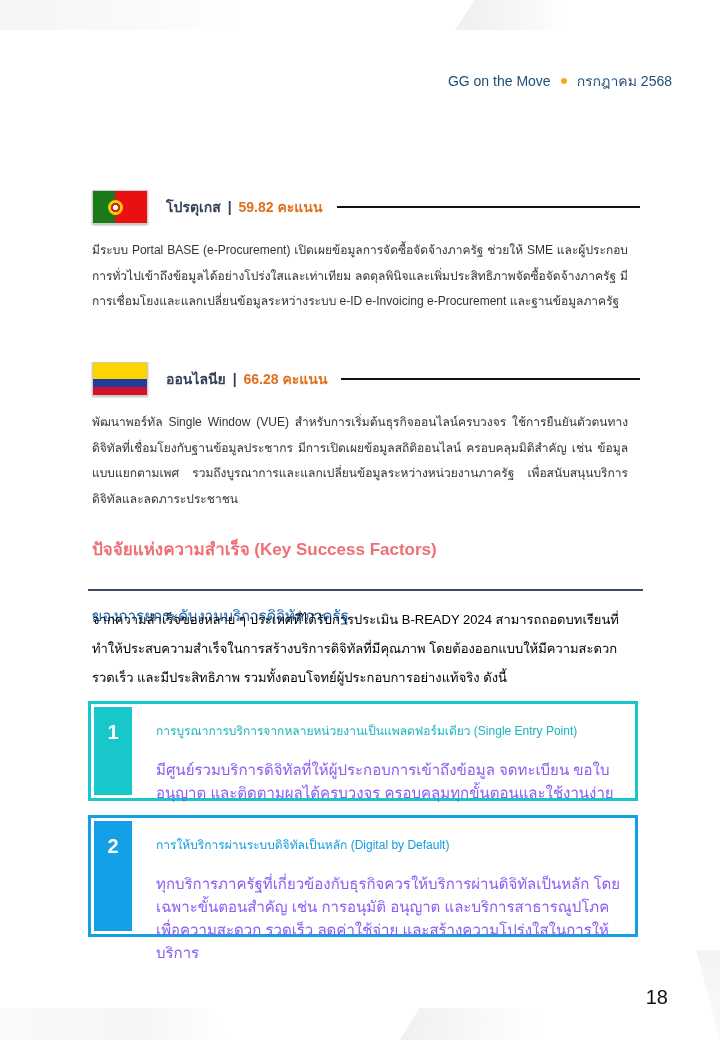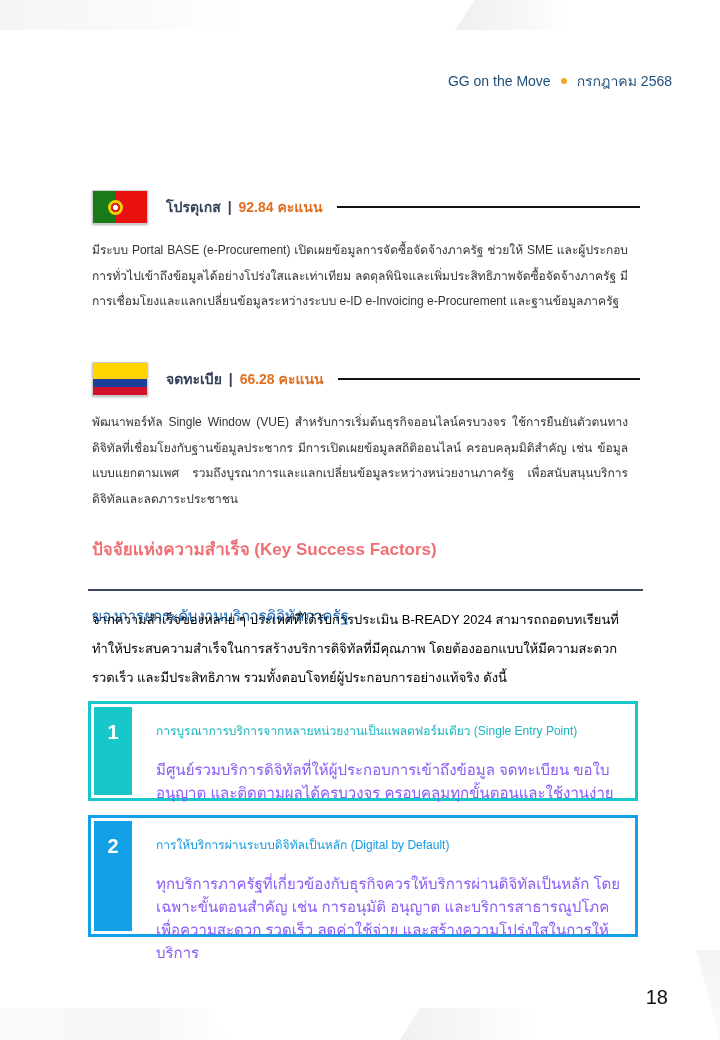--- a/index.html
+++ b/index.html
@@ -76,30 +76,30 @@
   <span>กรกฎาคม 2568</span>
 </div>
 
 <div class="country" style="top:190px;">
   <div class="flag flag-pt">
       <span class="emblem"></span>
     </div>
   <div class="country-title">
     <span>โปรตุเกส</span>
     <span class="sep">|</span>
-    <span class="score">92.84 คะแนน</span>
+    <span class="score">59.82 คะแนน</span>
   </div>
   <div class="country-line"></div>
 </div>
 <p class="para" style="top:238px;">มีระบบ Portal BASE (e-Procurement) เปิดเผยข้อมูลการจัดซื้อจัดจ้างภาครัฐ ช่วยให้ SME และผู้ประกอบการทั่วไปเข้าถึงข้อมูลได้อย่างโปร่งใสและเท่าเทียม ลดดุลพินิจและเพิ่มประสิทธิภาพจัดซื้อจัดจ้างภาครัฐ มีการเชื่อมโยงและแลกเปลี่ยนข้อมูลระหว่างระบบ e-ID e-Invoicing e-Procurement และฐานข้อมูลภาครัฐ</p>
 
 <div class="country" style="top:362px;">
   <div class="flag flag-co"></div>
   <div class="country-title">
-    <span>จดทะเบีย</span>
+    <span>ออนไลนีย</span>
     <span class="sep">|</span>
     <span class="score">66.28 คะแนน</span>
   </div>
   <div class="country-line"></div>
 </div>
 <p class="para" style="top:410px;">พัฒนาพอร์ทัล Single Window (VUE) สำหรับการเริ่มต้นธุรกิจออนไลน์ครบวงจร ใช้การยืนยันตัวตนทางดิจิทัลที่เชื่อมโยงกับฐานข้อมูลประชากร มีการเปิดเผยข้อมูลสถิติออนไลน์ ครอบคลุมมิติสำคัญ เช่น ข้อมูลแบบแยกตามเพศ รวมถึงบูรณาการและแลกเปลี่ยนข้อมูลระหว่างหน่วยงานภาครัฐ เพื่อสนับสนุนบริการดิจิทัลและลดภาระประชาชน</p>
 
 <h2 class="ksf-title">ปัจจัยแห่งความสำเร็จ (Key Success Factors)</h2>
 <div class="ksf-sub">ของการยกระดับงานบริการดิจิทัลภาครัฐ</div>
 <div class="ksf-rule"></div>

